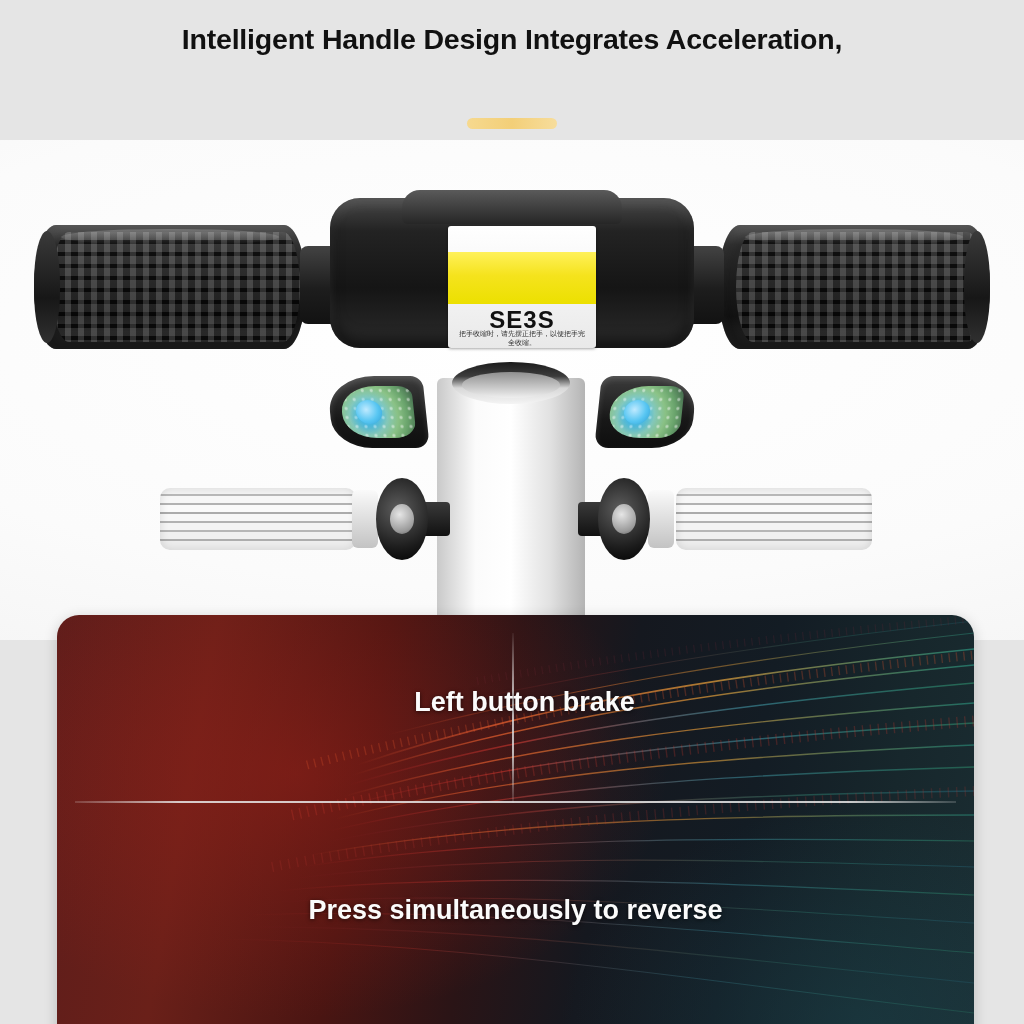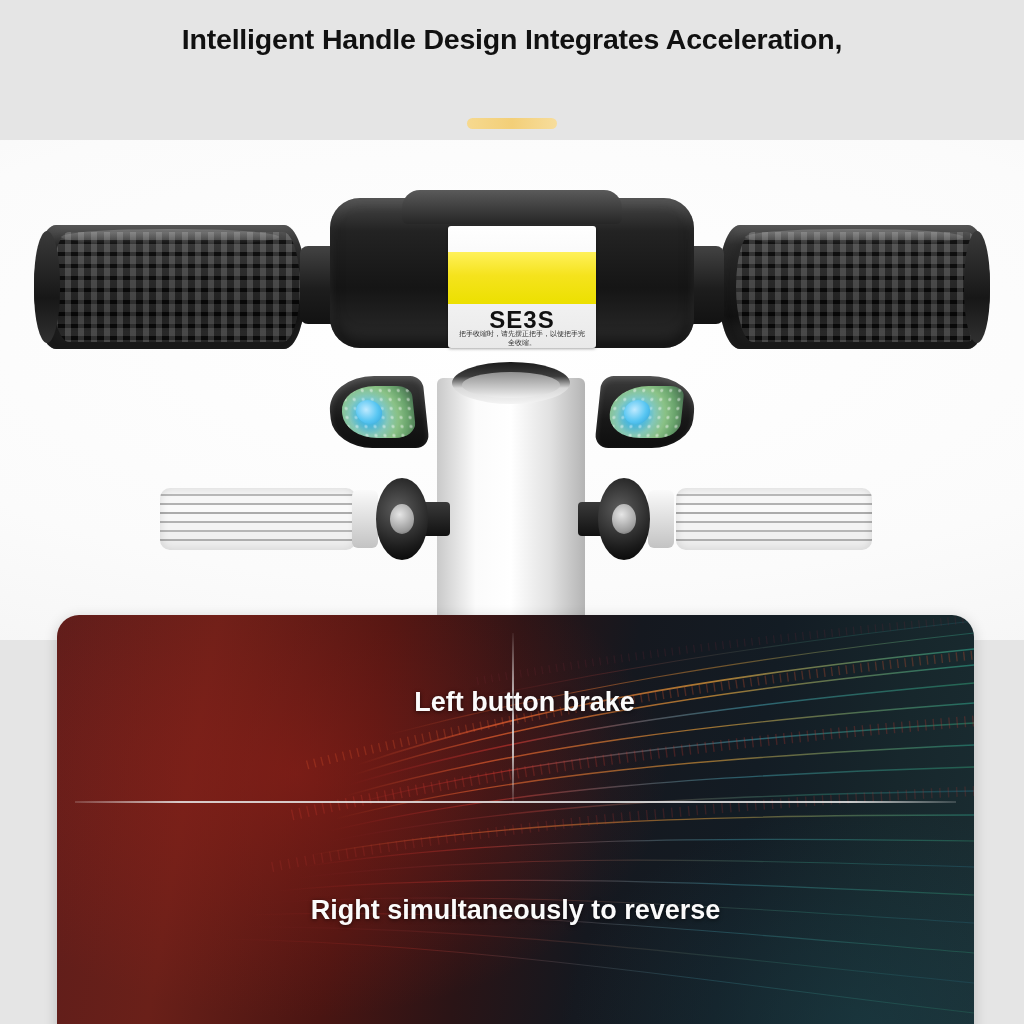--- a/index.html
+++ b/index.html
@@ -498,16 +498,16 @@
       </g>
     </svg>
 
     <div class="divider-v"></div>
     <div class="divider-h"></div>
 
     <div class="cap-row">
       <div class="cap-cell left">Left button brake</div>
     </div>
 
-    <div class="cap-bottom">Right simultaneously to reverse</div>
+    <div class="cap-bottom">Press simultaneously to reverse</div>
   </div>
 
 </div>
 
 </body></html>

